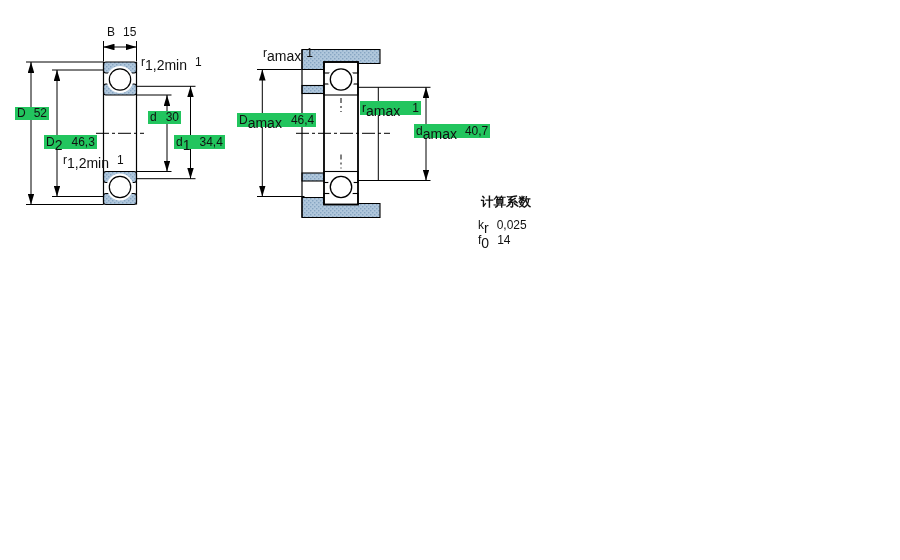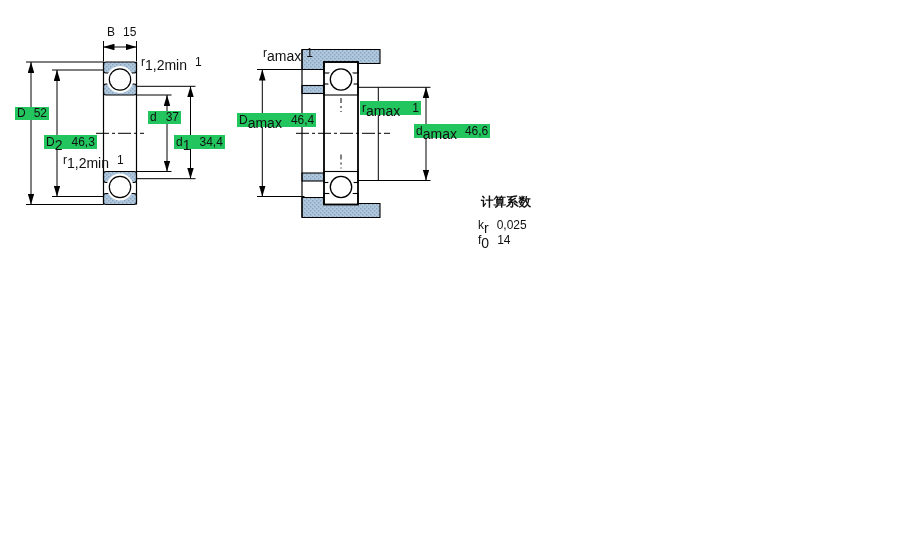--- a/index.html
+++ b/index.html
@@ -132,41 +132,41 @@
 
   <div class="lbl bg" style="left:44px;top:135px">
     <span>D</span><span class="sub">2</span><span class="val g9">46,3</span>
   </div>
 
   <div class="lbl" style="left:63px;top:153px">
     <span>r</span><span class="sub">1,2min</span><span class="val g8">1</span>
   </div>
 
   <div class="lbl bg" style="left:148px;top:111px">
-    <span>d</span><span class="val g9">37</span>
+    <span>d</span><span class="val g9">30</span>
   </div>
 
   <div class="lbl bg" style="left:174px;top:135px">
     <span>d</span><span class="sub">1</span><span class="val g9">34,4</span>
   </div>
 
   <div class="lbl" style="left:263px;top:46px">
     <span>r</span><span class="sub">amax</span><span class="val g5">1</span>
   </div>
 
   <div class="lbl bg" style="left:237px;top:113px">
     <span>D</span><span class="sub">amax</span><span class="val g9">46,4</span>
   </div>
 
   <div class="lbl bg" style="left:360px;top:101px">
     <span>r</span><span class="sub">amax</span><span class="val g12">1</span>
   </div>
 
   <div class="lbl bg" style="left:414px;top:124px">
-    <span>d</span><span class="sub">amax</span><span class="val g8">46,6</span>
+    <span>d</span><span class="sub">amax</span><span class="val g8">40,7</span>
   </div>
 
   <div class="lbl calc-title" style="left:481px;top:196px">计算系数</div>
 
   <div class="lbl calc-row" style="left:478px;top:218px">
     <span>k</span><span class="sub">r</span><span class="val g8">0,025</span>
   </div>
 
   <div class="lbl calc-row" style="left:478px;top:233px">
     <span>f</span><span class="sub">0</span><span class="val g8">14</span>

